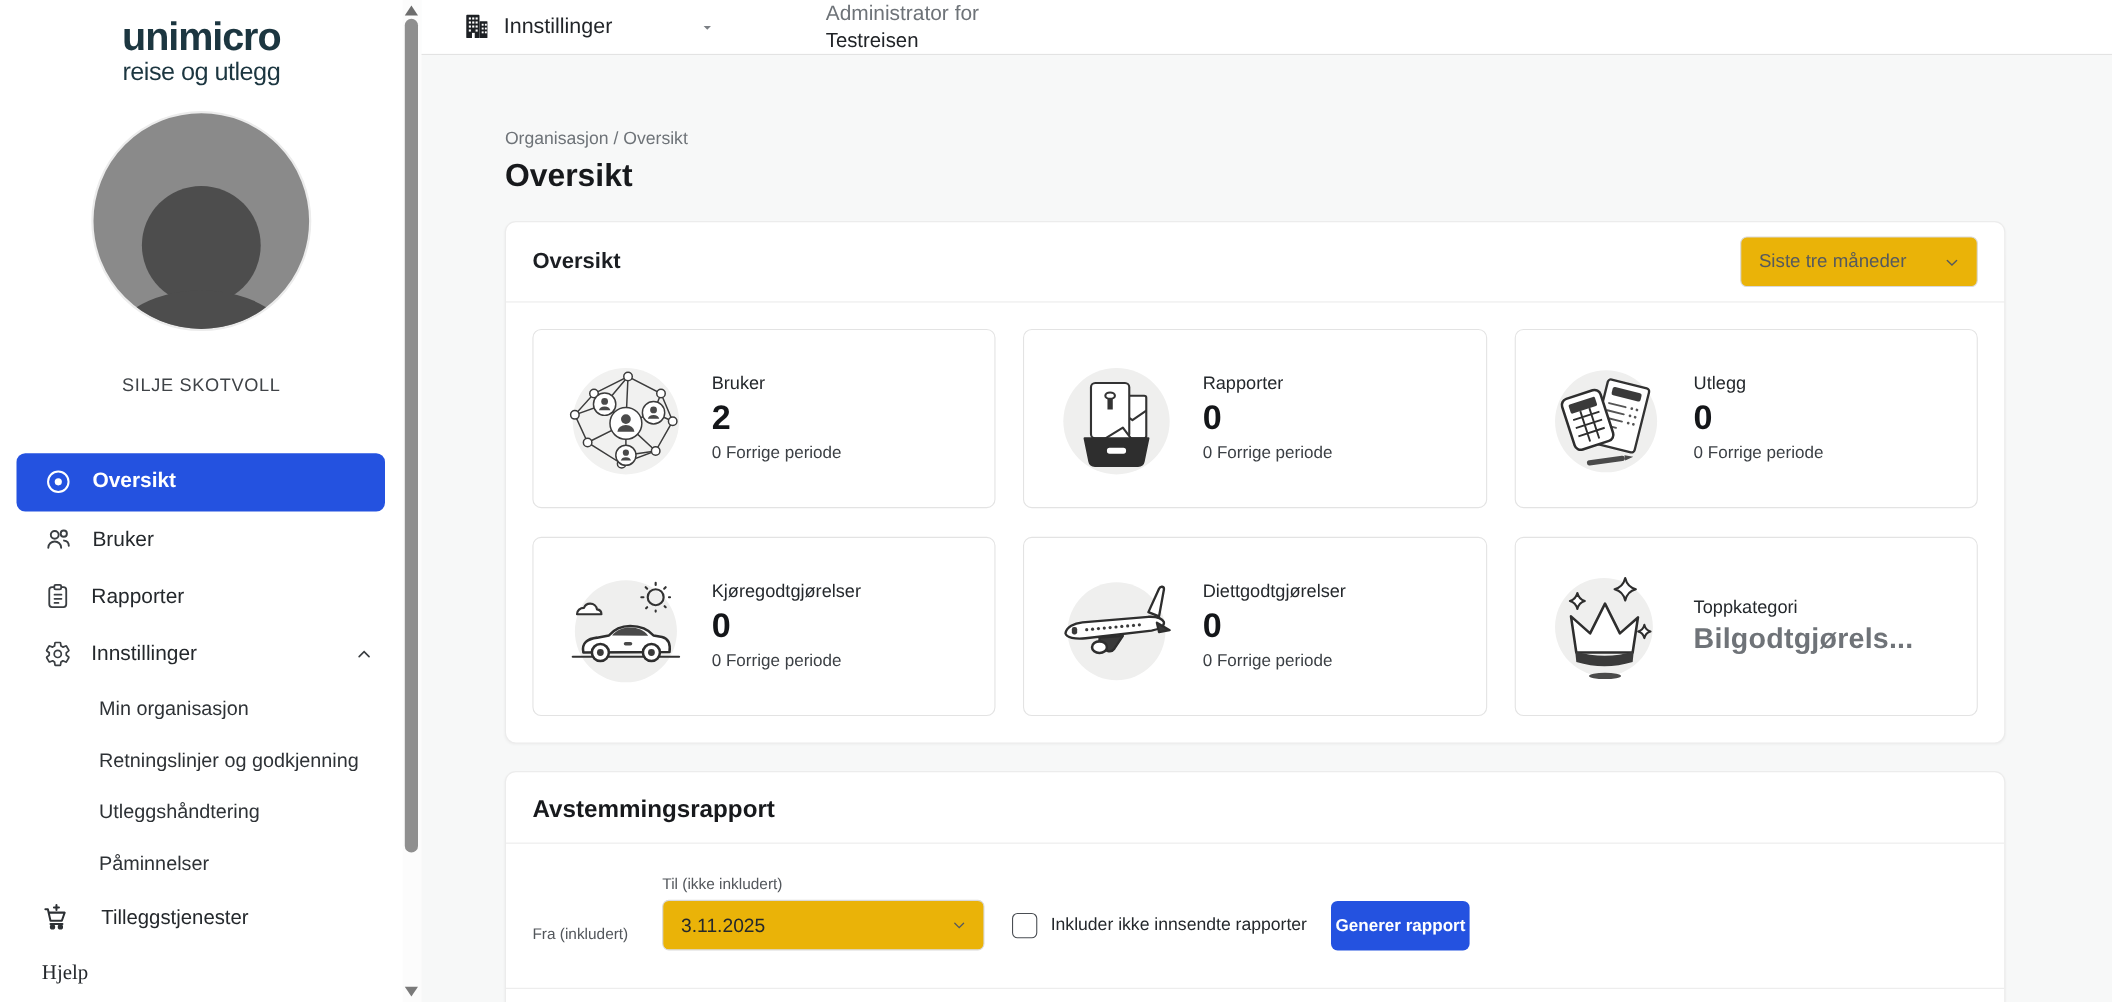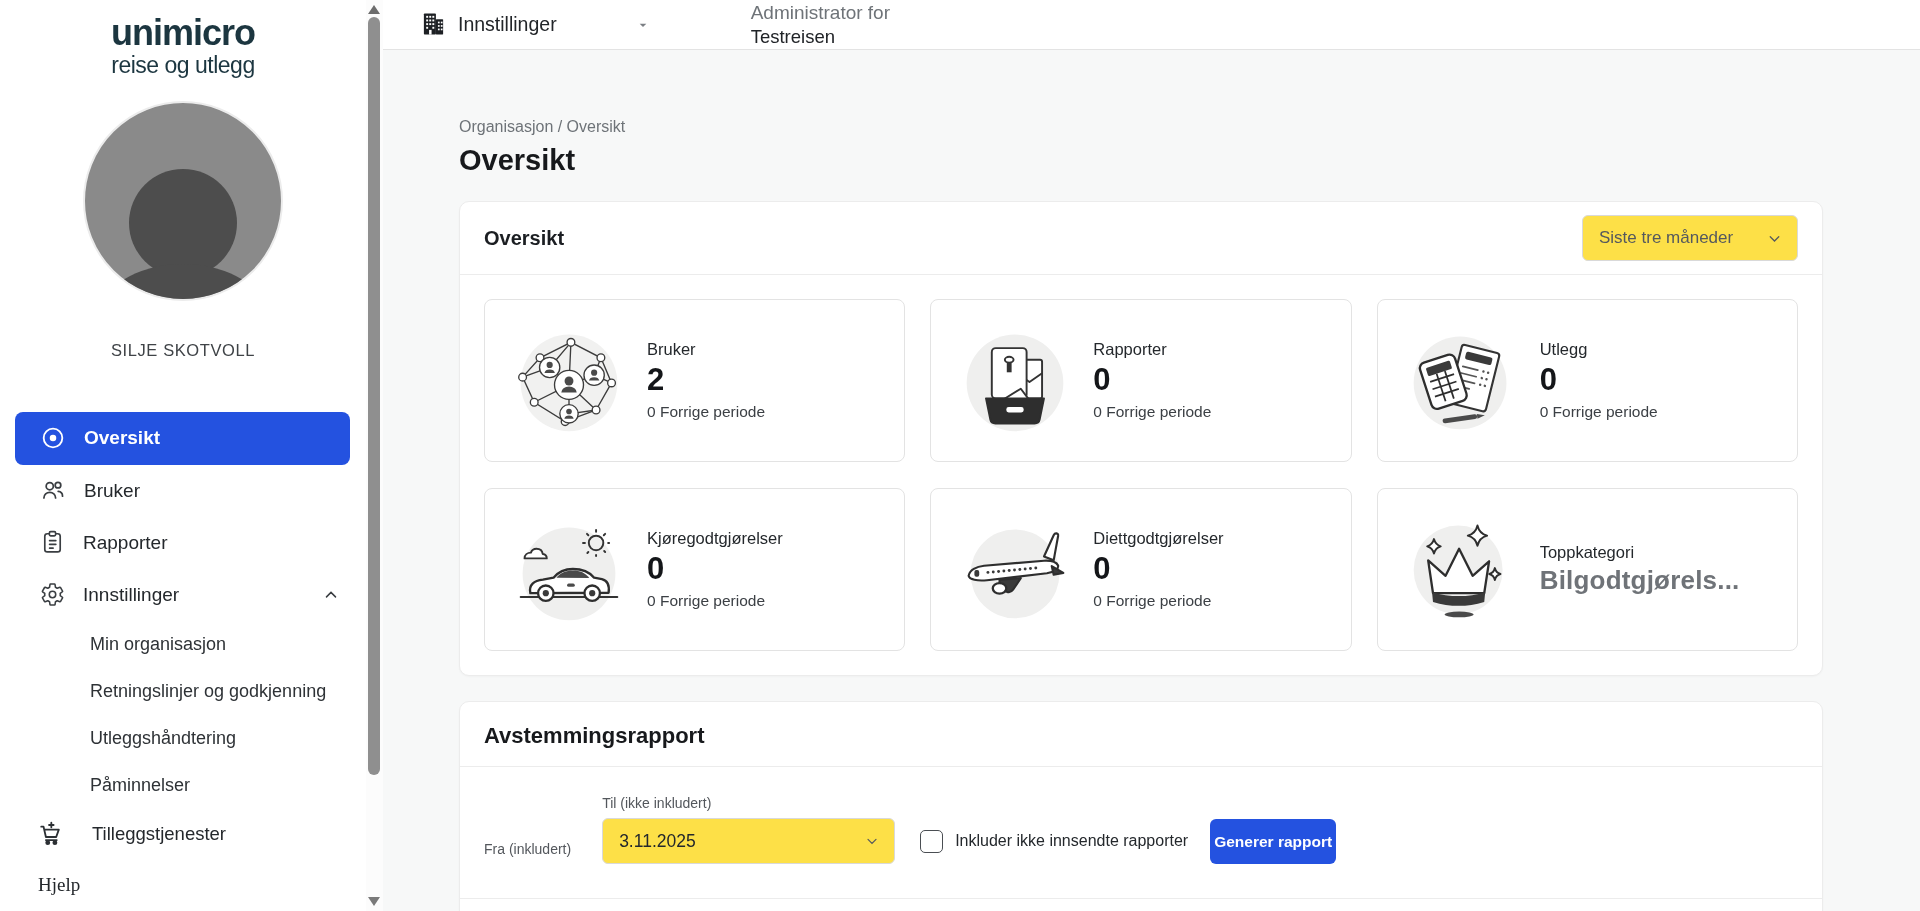--- a/index.html
+++ b/index.html
@@ -44,21 +44,21 @@
 
   .content { flex:1; padding:68px 97px 0 76px; overflow:hidden; }
   .breadcrumb { font-size:16px; color:#6e7378; }
   .page-title { margin-top:8px; font-size:29px; font-weight:700; color:#17191c; }
 
   .card { background:#fff; border:1px solid #ececec; border-radius:10px; box-shadow:0 1px 2px rgba(0,0,0,0.03); }
   .card-overview { margin-top:24px; }
   .card-head { display:flex; align-items:center; justify-content:space-between; padding:13px 24px; }
   .card-head-title { font-size:20px; font-weight:700; color:#1b1e22; }
   .select-box { display:flex; align-items:center; justify-content:space-between; border:1px solid #d9d9d9; border-radius:6px;
-    background:#fde047; height:46px; padding:0 14px 0 16px; cursor:pointer; }
+    background:#eab308; height:46px; padding:0 14px 0 16px; cursor:pointer; }
   .period-select { width:216px; color:#55595e; font-size:17px; }
   .divider { height:1px; background:#ececec; }
 
   .tile-grid { display:grid; grid-template-columns:repeat(3,1fr); gap:26px 25px; padding:24px; }
   .tile { border:1px solid #e3e3e3; border-radius:8px; height:163px; display:flex; align-items:center; gap:20px; padding-left:26px; background:#fff; }
   .tile-ill { width:116px; height:120px; flex-shrink:0; }
   .tile-label { font-size:16.5px; color:#24282c; }
   .tile-value { font-size:31px; font-weight:700; color:#141619; margin-top:3px; }
   .tile-value.muted { font-size:26px; color:#6f7378; letter-spacing:0.2px; }
   .tile-sub { font-size:15.5px; color:#3c4045; margin-top:5px; }

